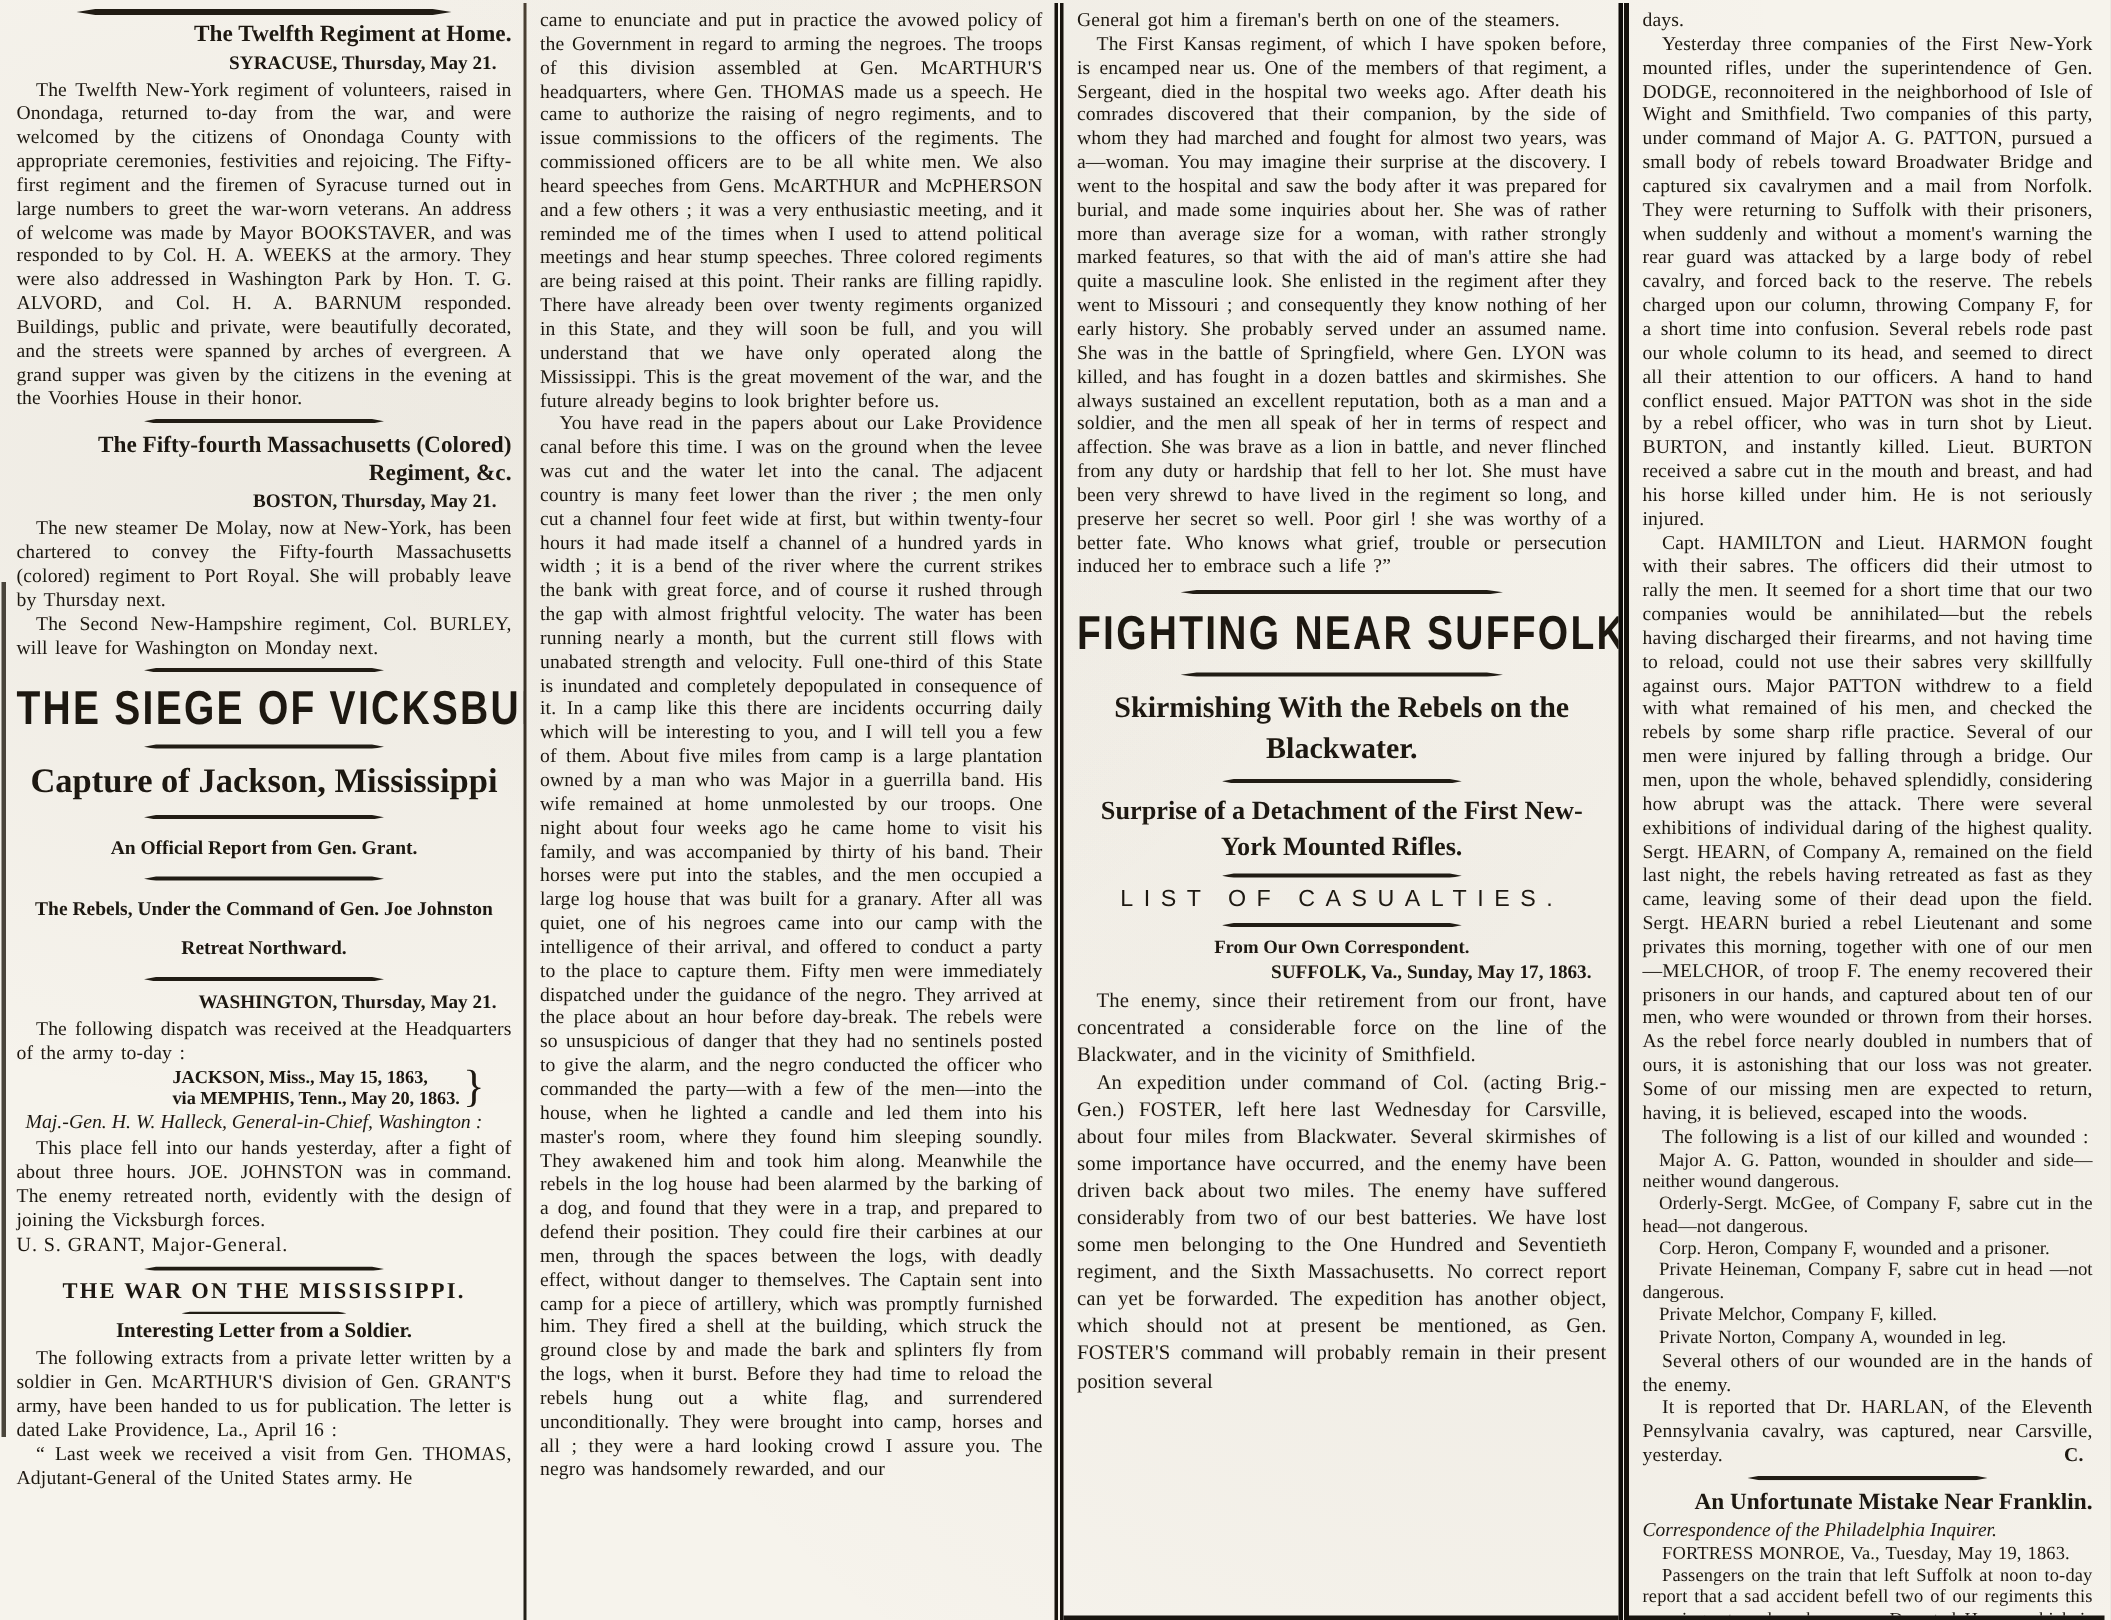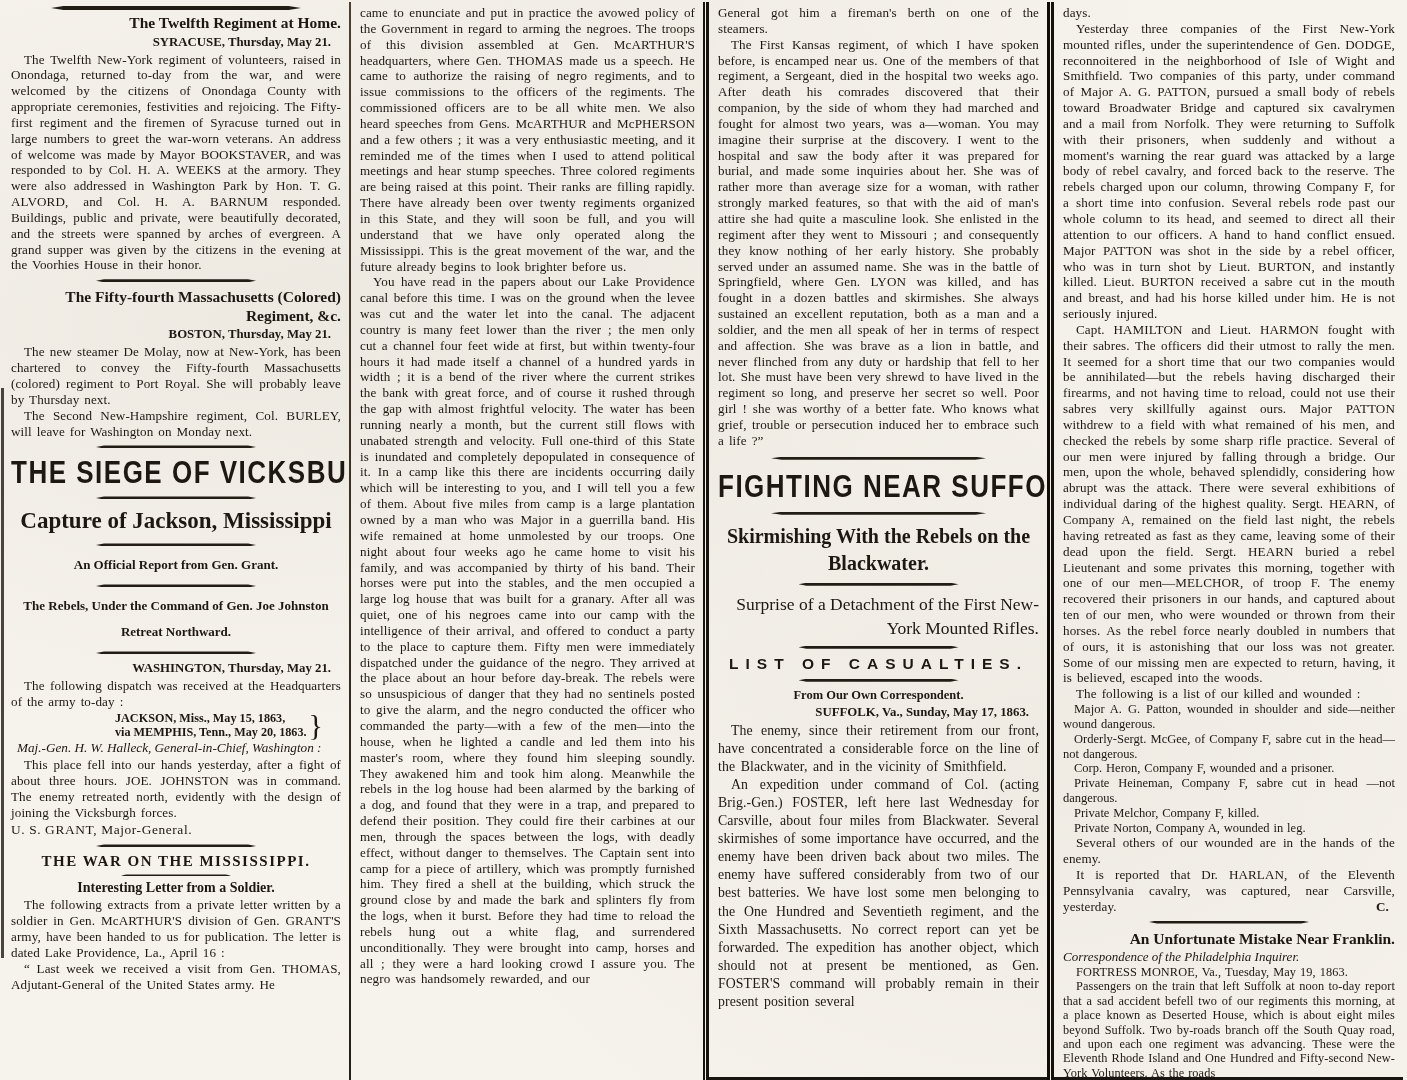--- a/index.html
+++ b/index.html
@@ -20,21 +20,21 @@
     display: flex; align-items: stretch; padding: 2px 4px 0 2px;
   }
   
   .page::before {
     content: ""; position: absolute; left: 1px; top: 388px;
     width: 3px; height: 570px; background: #2c261c; opacity: .85;
   }
   .col { overflow: hidden; padding: 3px 8px 0 9px; }
   .c1 { width: 347px; }
   .c2 { width: 352px; }
-  .c3 { width: 338px; border-bottom: 3px solid #191510; }
+  .c3 { width: 370px; border-bottom: 3px solid #191510; }
   .c4 { flex: 1; border-bottom: 3px solid #191510; }
   .colrule { flex: none; }
   .r1 { width: 2px; background: linear-gradient(#4a4033, #241f17); }
   .r2 { width: 6px; background: linear-gradient(90deg, #17130d 0 2.5px, #f6f3ec 2.5px 3.5px, #17130d 3.5px 6px); }
   .r3 { width: 7px; background: linear-gradient(90deg, #0e0b08 0 3px, #f6f3ec 3px 4px, #15110c 4px 7px); }
 
   
   .b-para {
     font-size: 13.1px; line-height: 15.85px; text-align: justify;
     text-indent: 13px; word-spacing: 1.6px; letter-spacing: .1px; margin: 0;
@@ -60,24 +60,24 @@
   .b-head { font-weight: 700; font-size: 15.5px; line-height: 18.5px; text-align: right; margin: 1px 0; }
   .b-dateline { font-weight: 700; font-size: 12.8px; line-height: 16px; text-align: right; padding-right: 10px; margin: 1px 0 2px; }
   .b-bighead {
     font-family: "Liberation Sans", "DejaVu Sans", sans-serif;
     font-weight: 700; font-size: 26px; line-height: 36px; letter-spacing: 1.5px;
     text-align: center; transform: scaleY(1.22); margin: 6px 0 4px; white-space: nowrap;
   }
   .b-headxl { font-weight: 700; font-size: 23px; line-height: 32px; text-align: center; margin: 4px 0; }
   .b-headlg { font-weight: 700; font-size: 13px; line-height: 26px; text-align: center; margin: 2px 6px; }
   .b-deck  { font-weight: 700; font-size: 20px; line-height: 27px; text-align: center; margin: 4px 0; }
-  .b-deck2 { font-weight: 400; font-size: 17.5px; line-height: 24px; text-align: right; margin: 0 0; }
+  .b-deck2 { font-weight: 700; font-size: 17.5px; line-height: 24px; text-align: center; margin: 0 0; }
   .b-spacedhead {
     font-family: "Liberation Sans", "DejaVu Sans", sans-serif;
-    font-weight: 700; font-size: 15.5px; letter-spacing: 7px; text-align: center; margin: 4px 0;
+    font-weight: 400; font-size: 15.5px; letter-spacing: 7px; text-align: center; margin: 4px 0;
   }
   .b-capshead { font-weight: 700; font-size: 15px; letter-spacing: 1.5px; text-align: center; margin: 2px 0; }
   .b-headsm { font-weight: 700; font-size: 14px; text-align: center; margin: 1px 0; }
   .b-credit { font-weight: 700; font-size: 12.5px; text-align: center; margin: 2px 0 1px; }
   .b-creditital { font-style: italic; font-size: 13px; text-align: left; margin: 1px 0 0; }
   .b-italicline { font-style: italic; font-size: 13.2px; line-height: 16px; text-align: justify; text-indent: 6px; margin: 1px 0; }
   .b-sig { font-size: 13.4px; letter-spacing: .6px; padding-right: 48px; margin: 2px 0; }
 
   .b-brace {
     display: flex; justify-content: flex-end; align-items: center;

